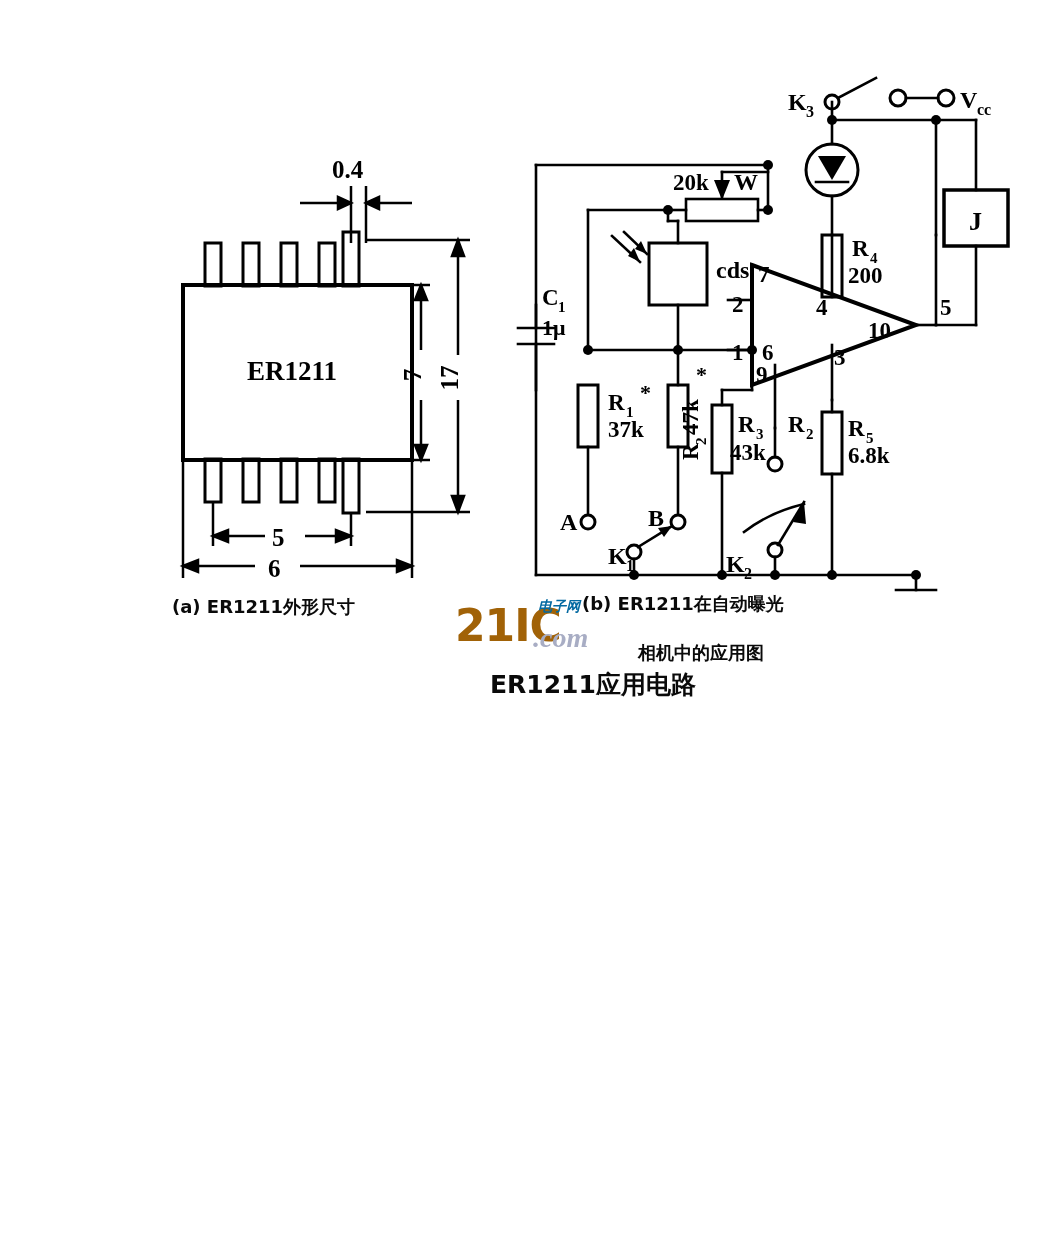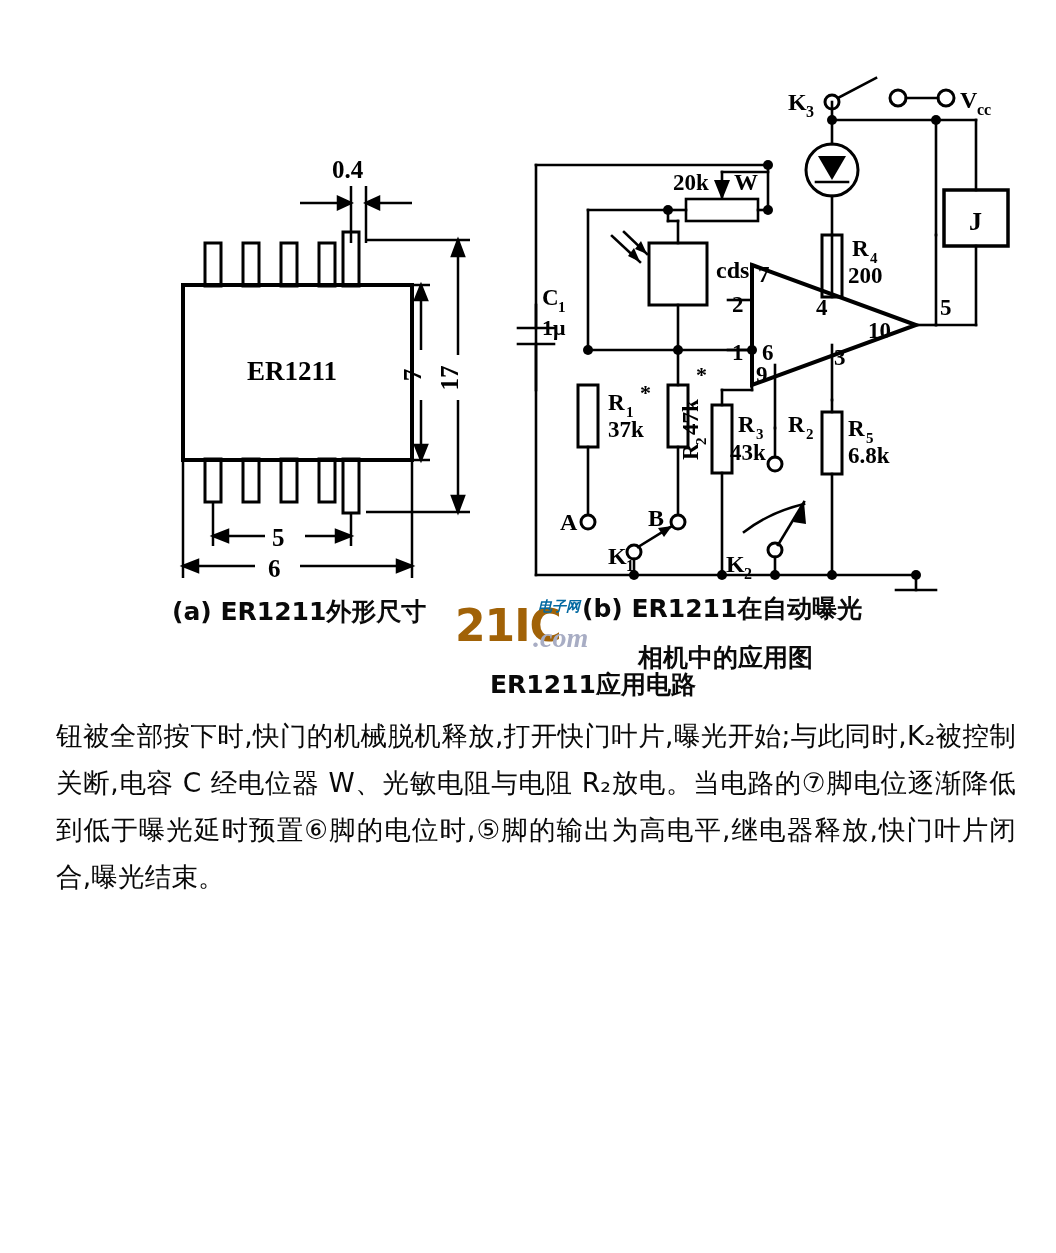--- a/index.html
+++ b/index.html
@@ -68,21 +68,21 @@
     font-weight: bold;
     font-size: 28px;
     color: #a8adc4;
   }
 
   
   .cap {
     position: absolute;
     font-family: "DejaVu Sans", "Liberation Sans", sans-serif;
     font-weight: bold;
-    font-size: 25px;
+    font-size: 18px;
     white-space: nowrap;
     color: #0a0a0a;
   }
   .cap-a { left: 172px; top: 595px; }
   .cap-b1 { left: 582px; top: 592px; text-align: right; }
   .cap-b2 { left: 638px; top: 625px; margin-top: 16px; }
   .cap-main { left: 490px; top: 668px; font-size: 25px; }
 
   
   .body-text {
@@ -381,16 +381,15 @@
       <span class="wm-com">.com</span>
     </div>
 
     <div class="cap cap-a">(a) ER1211外形尺寸</div>
     <div class="cap cap-b1">(b) ER1211在自动曝光</div>
     <div class="cap cap-b2">相机中的应用图</div>
     <div class="cap cap-main">ER1211应用电路</div>
   </div>
 
   <div class="body-text">
-    <p>钮被全部按下时,快门的机械脱机释放,打开快门叶片,曝光开始;与此同时,K₂被控制关断,电容 C 经电位器 W、光敏电阻与电阻 R₂放电。当电路的⑦脚电位逐渐降低到低于曝光延时预置⑥脚的电位时,⑤脚的输出为高电平,继电器释放,快门叶片闭合,曝光结束。</p>
   </div>
 
 </div>
 
 </body></html>

